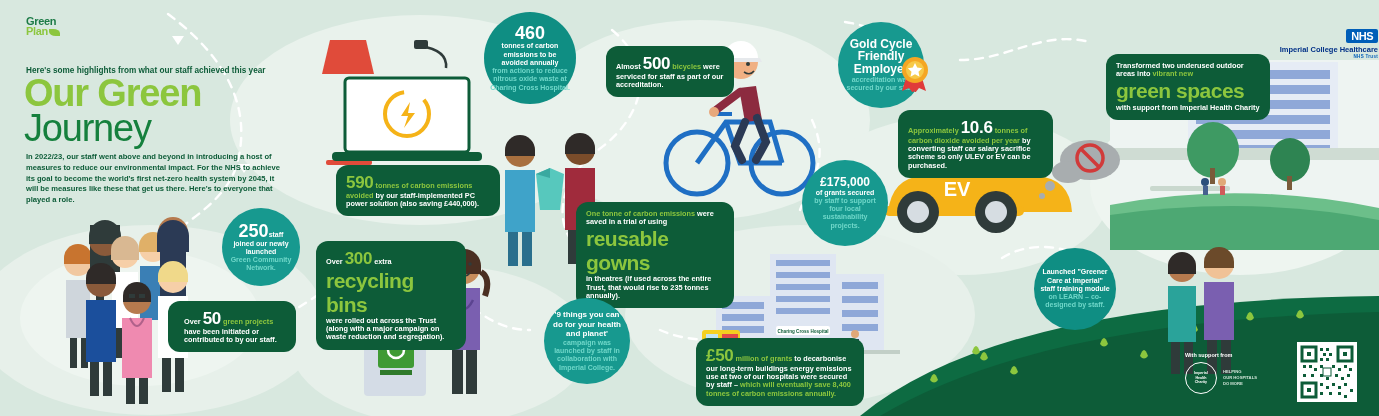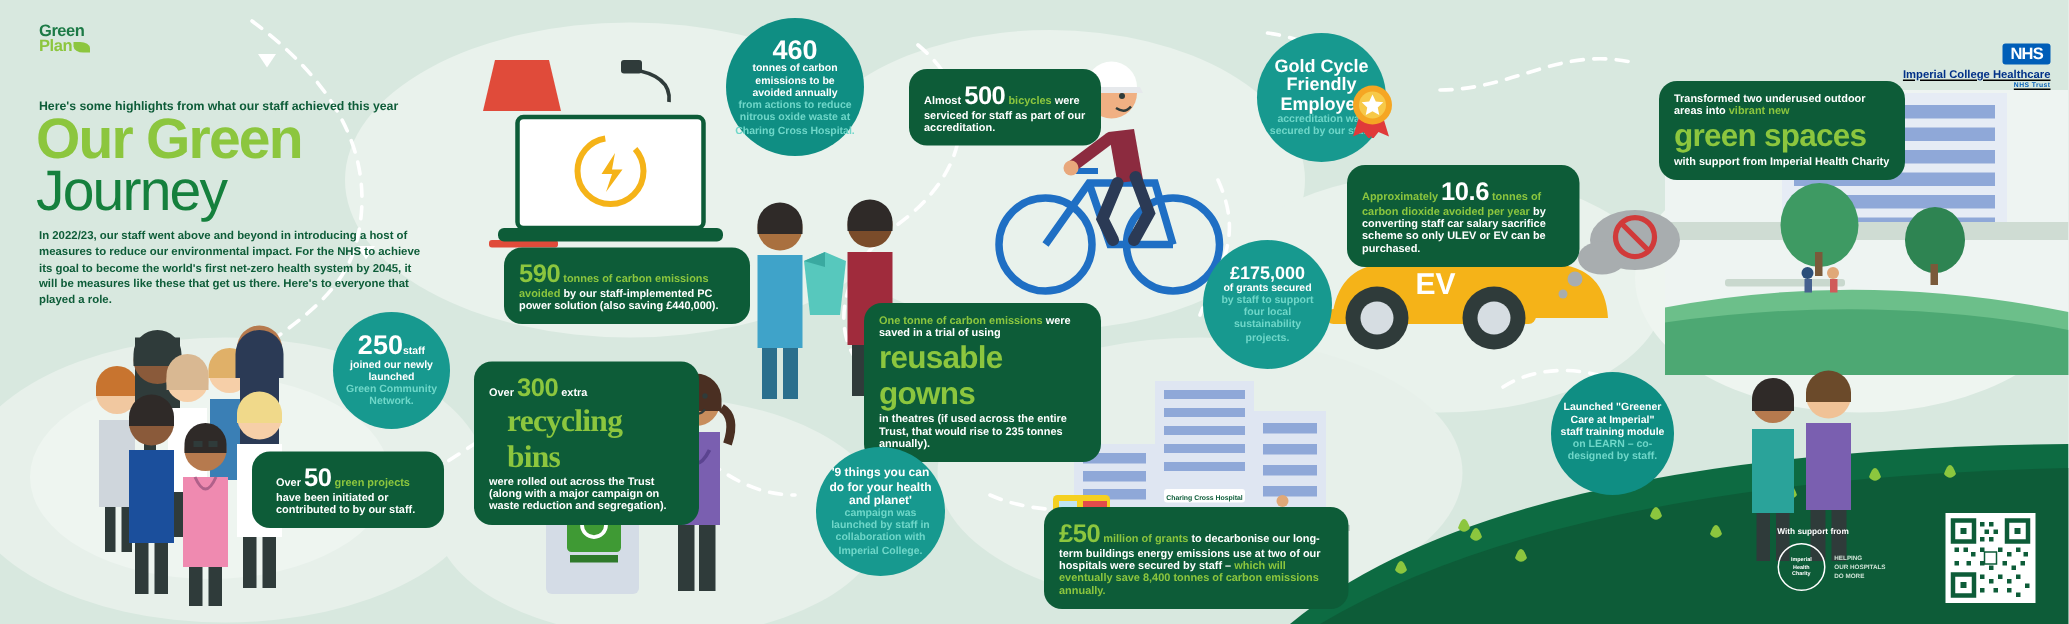--- a/index.html
+++ b/index.html
@@ -39,21 +39,21 @@
   #logo .leaf { display:inline-block; width:11px; height:7px; background:#8cc63e;
                 border-radius:0 60% 0 60%; vertical-align:-1px; margin-left:1px;}
   #kicker { position:absolute; left:26px; top:66px; font-size:8.2px; font-weight:bold; color:#0d5c38; }
   #title { position:absolute; left:24px; top:76px; line-height:.92; }
   #title .t1 { font-size:38px; font-weight:bold; color:#8cc63e; letter-spacing:-1.2px; display:block;}
   #title .t2 { font-size:38px; font-weight:normal; color:#15803d; letter-spacing:-1.2px; display:block;}
   #intro { position:absolute; left:26px; top:152px; width:262px;
            font-size:7.6px; font-weight:bold; color:#0d5c38; line-height:1.42; }
 
   
-  #nhs { position:absolute; right:12px; top:26px; text-align:right;text-decoration:underline; }
+  #nhs { position:absolute; right:1px; top:26px; text-align:right; }
   #nhs .nhsbox { display:inline-block; background:#005EB8; color:#fff;
      font-weight:bold; font-size:11px; letter-spacing:-.5px; padding:1px 5px; border-radius:2px;}
   #nhs .ich { font-size:7.5px; font-weight:bold; color:#003087; margin-top:1px; }
   #nhs .trust { font-size:4.5px; font-weight:bold; color:#005EB8; letter-spacing:.3px; }
   #support { position:absolute; right:122px; bottom:22px; color:#ffffff; }
   #support .st { font-size:5.5px; font-weight:bold; margin-bottom:4px; }
   #support .row { display:flex; align-items:center; gap:6px; }
   .charity-badge {
     width:32px; height:32px; border:1px solid #fff; border-radius:50%;
     display:flex; flex-direction:column; align-items:center; justify-content:center;
@@ -431,37 +431,37 @@
   <div class="circle" style="left:222px; top:208px; width:78px; height:78px;">
     <span><span class="big">250</span><span>staff</span></span>
     <span>joined our newly launched</span>
     <span style="color:#6fd7c9">Green Community Network.</span>
   </div>
 
   <div class="box" style="left:316px; top:241px; width:150px;">
     <span>Over</span>
     <span class="big lime">300</span>
     <span>extra</span>
-    <div class="huge lime" style="margin:1px 12px;font-family:Liberation Serif, serif;">recycling bins</div>
+    <div class="huge lime" style="margin:1px 0;">recycling bins</div>
     <span>were rolled out across the Trust (along with a major campaign on waste reduction and segregation).</span>
   </div>
 
   <div class="box" style="left:168px; top:301px; width:128px;padding-left:16px;">
     <span>Over</span>
     <span class="big">50</span>
     <span class="lime">green projects</span>
     <span>have been initiated or contributed to by our staff.</span>
   </div>
 
   <div class="circle" style="left:544px; top:298px; width:86px; height:86px;">
     <span style="font-size:8px; line-height:1.2">'9 things you can do for your health and planet'</span>
     <span style="color:#6fd7c9">campaign was launched by staff in collaboration with Imperial College.</span>
   </div>
 
-  <div class="box" style="left:696px; top:338px; width:203px;">
+  <div class="box" style="left:696px; top:338px; width:168px;">
     <span class="big lime">£50</span>
     <span class="lime">million of grants</span>
     <span>to decarbonise our long-term buildings energy emissions use at two of our hospitals were secured by staff –</span>
     <span class="lime">which will eventually save 8,400 tonnes of carbon emissions annually.</span>
   </div>
 
   <div class="circle teal-dark" style="left:1034px; top:248px; width:82px; height:82px;">
     <span>Launched "Greener Care at Imperial" staff training module</span>
     <span style="color:#6fd7c9">on LEARN – co-designed by staff.</span>
   </div>

